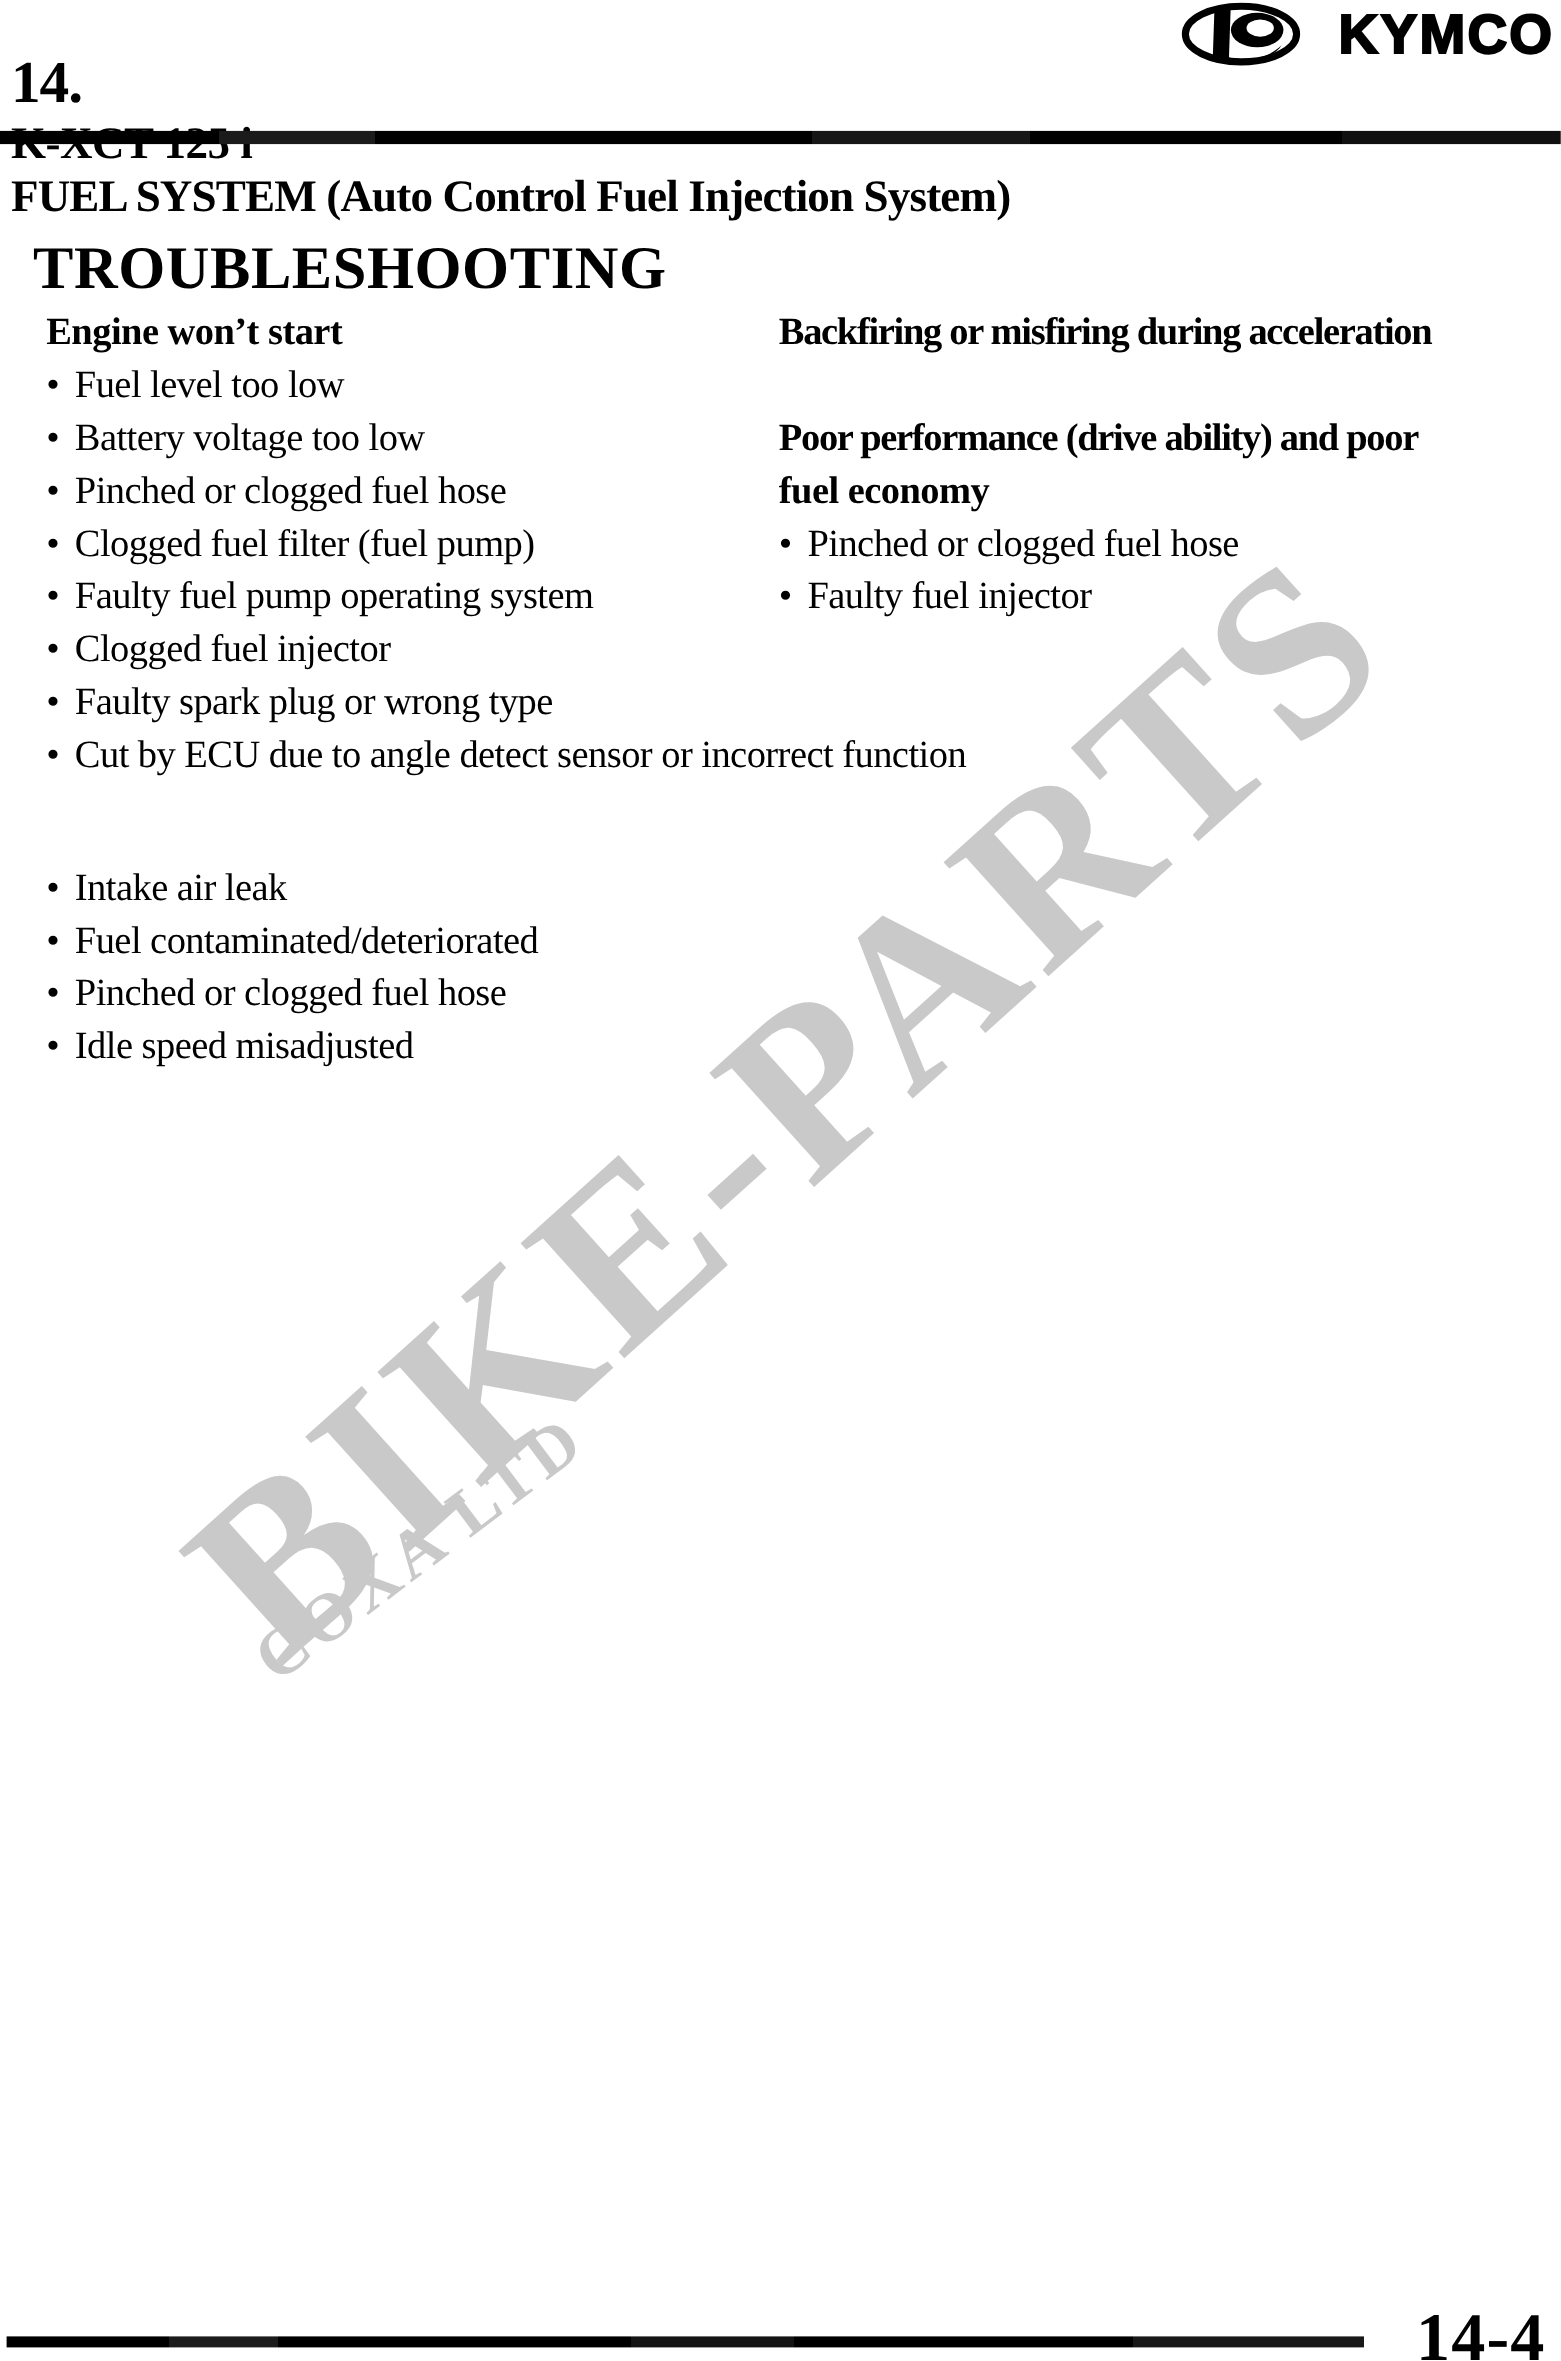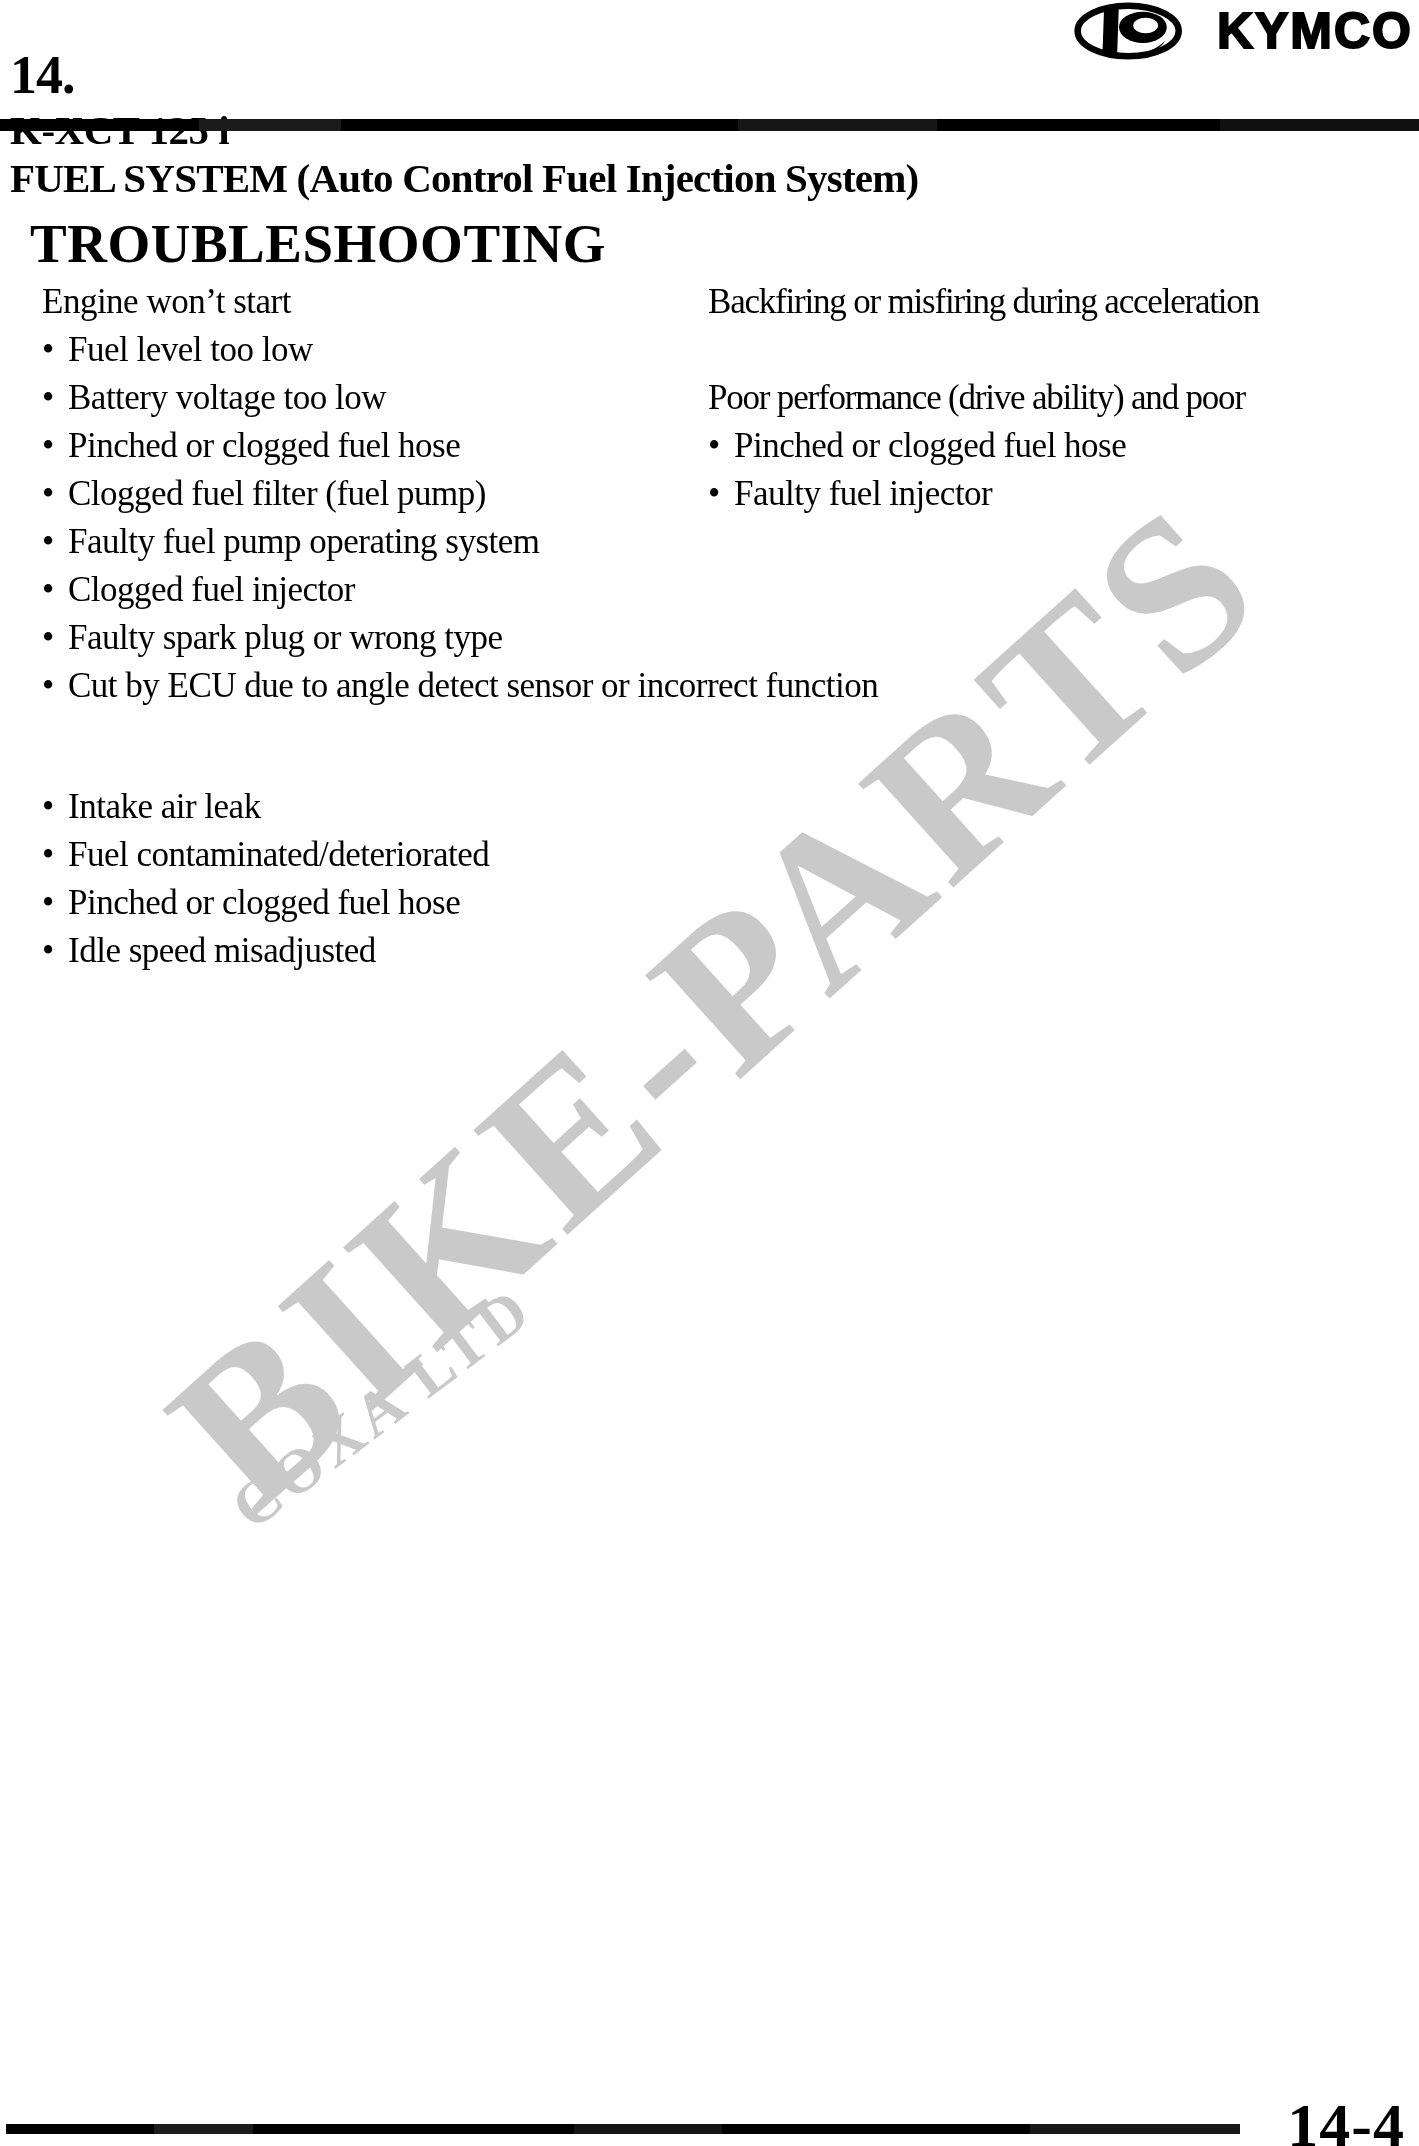--- a/index.html
+++ b/index.html
@@ -73,21 +73,21 @@
   }
   .col{position:absolute;}
   .col-left{left:42px; top:278px; width:655px;}
   .col-right{left:708px; top:278px; width:705px;}
   .stall{left:42px; top:783px; width:655px;}
   .line{
     height:48px; line-height:48px;
     font-size:35px; letter-spacing:-0.5px;
     white-space:nowrap;
   }
-  .line.heading{font-weight:normal;}
+  .line.heading{font-weight:bold;}
   .line.tight{letter-spacing:-1.2px;}
   .bullet{display:inline-block;width:26px;}
   
   .footer-rule{
     position:absolute; left:6px; top:2124px;
     width:1234px; height:10px;
     background:linear-gradient(90deg,#000 0 12%,#1c1c1c 12% 20%,#000 20% 46%,#141414 46% 58%,#000 58% 83%,#181818 83% 100%);
   }
   .page-number{
     position:absolute; right:14px; top:2090px;
@@ -151,20 +151,21 @@
       </div>
       <div class="line">
         <span class="bullet">•</span><span>Cut by ECU due to angle detect sensor or incorrect function</span>
       </div>
     </div>
 
     <div class="col col-right">
       <div class="line heading tight">Backfiring or misfiring during acceleration</div>
       <div class="line spacer">&nbsp;</div>
       <div class="line heading tight">Poor performance (drive ability) and poor</div>
+      <div class="line heading">fuel economy</div>
       <div class="line">
         <span class="bullet">•</span><span>Pinched or clogged fuel hose</span>
       </div>
       <div class="line">
         <span class="bullet">•</span><span>Faulty fuel injector</span>
       </div>
     </div>
 
     <div class="col stall">
       <div class="line">

